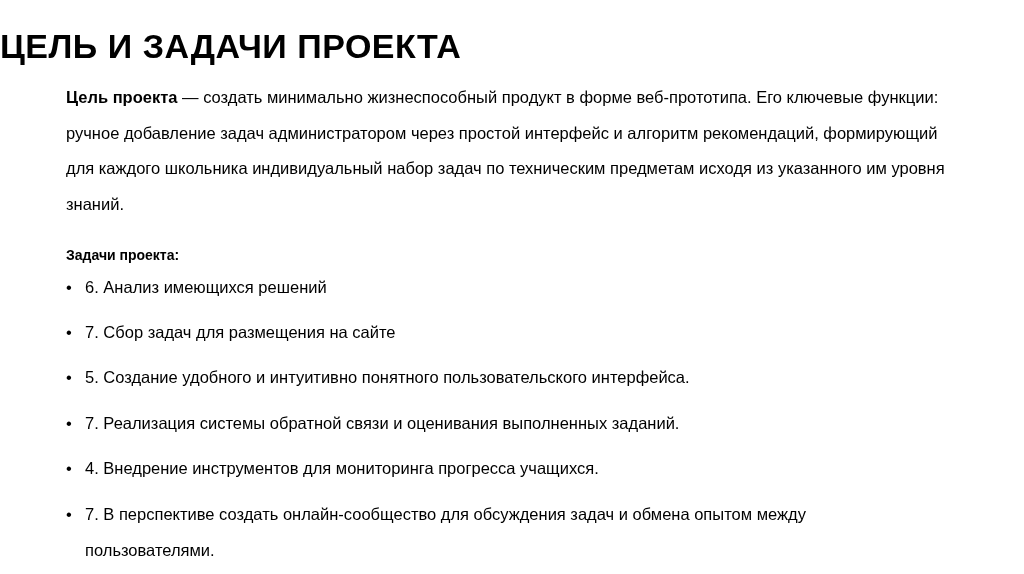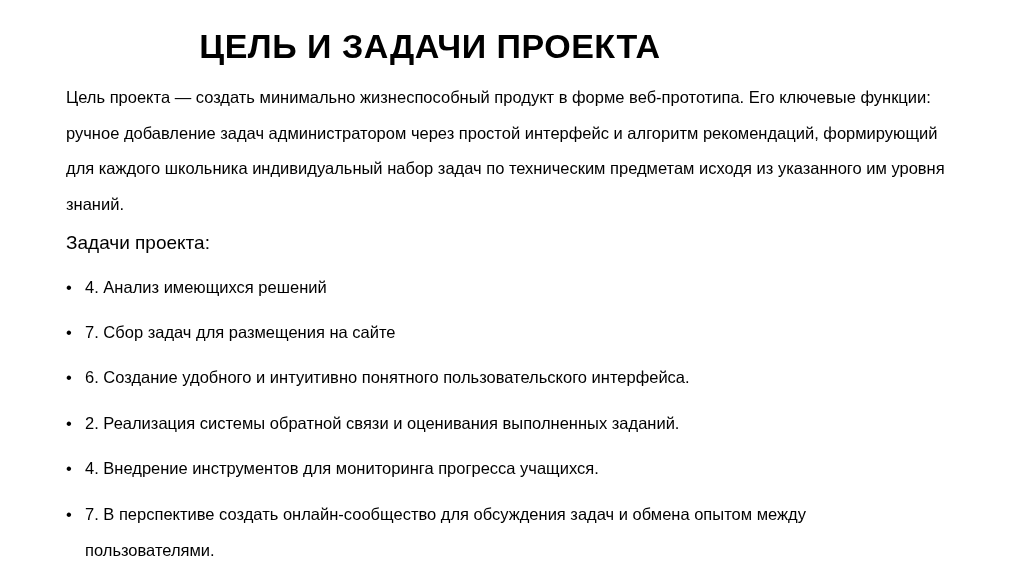--- a/index.html
+++ b/index.html
@@ -4,31 +4,31 @@
 <style>
   html, body { margin: 0; padding: 0; }
   body {
     width: 1024px; height: 574px; overflow: hidden;
     background: #ffffff; color: #000000;
     font-family: "Liberation Sans", sans-serif;
     position: relative;
   }
   .title {
     position: absolute; left: 0; top: 22px; width: 860px;
-    text-align: center; font-size: 34px; font-weight: bold;
+    text-align: left; font-size: 34px; font-weight: bold;
     letter-spacing: 0.5px; line-height: 48px;
   }
   .intro {
     position: absolute; left: 66px; top: 80px; width: 900px;
     font-size: 16.5px; line-height: 35.5px;
   }
-  .intro b { font-weight: normal; }
+  .intro b { font-weight: bold; }
   .subhead {
-    position: absolute; left: 66px; top: 228px;
-    font-size: 19px; font-weight: normal; line-height: 30px;
+    position: absolute; left: 66px; top: 240px;
+    font-size: 14px; font-weight: bold; line-height: 30px;
   }
   .task {
     position: absolute; left: 66px; width: 880px;
     font-size: 16.5px; line-height: 35.5px;
   }
   .task .bullet {
     position: absolute; left: 0; top: 0; width: 14px;
   }
   .task .text { display: block; margin-left: 19px; }
 </style>
@@ -36,33 +36,33 @@
 <body>
 
 <div class="title">ЦЕЛЬ И ЗАДАЧИ ПРОЕКТА</div>
 
 <div class="intro"><b>Цель проекта</b><span> — создать минимально жизнеспособный продукт в форме веб-прототипа. Его ключевые функции: ручное добавление задач администратором через простой интерфейс и алгоритм рекомендаций, формирующий для каждого школьника индивидуальный набор задач по техническим предметам исходя из указанного им уровня знаний.</span></div>
 
 <div class="subhead">Задачи проекта:</div>
 
 <div class="task" style="top:270px">
   <span class="bullet">•</span>
-  <span class="text">4. Анализ имеющихся решений</span>
+  <span class="text">6. Анализ имеющихся решений</span>
 </div>
 <div class="task" style="top:315px">
   <span class="bullet">•</span>
   <span class="text">7. Сбор задач для размещения на сайте</span>
 </div>
 <div class="task" style="top:360px">
   <span class="bullet">•</span>
-  <span class="text">6. Создание удобного и интуитивно понятного пользовательского интерфейса.</span>
+  <span class="text">5. Создание удобного и интуитивно понятного пользовательского интерфейса.</span>
 </div>
 <div class="task" style="top:406px">
   <span class="bullet">•</span>
-  <span class="text">2. Реализация системы обратной связи и оценивания выполненных заданий.</span>
+  <span class="text">7. Реализация системы обратной связи и оценивания выполненных заданий.</span>
 </div>
 <div class="task" style="top:451px">
   <span class="bullet">•</span>
   <span class="text">4. Внедрение инструментов для мониторинга прогресса учащихся.</span>
 </div>
 <div class="task" style="top:497px; width:800px">
   <span class="bullet">•</span>
   <span class="text">7. В перспективе создать онлайн-сообщество для обсуждения задач и обмена опытом между пользователями.</span>
 </div>
 

